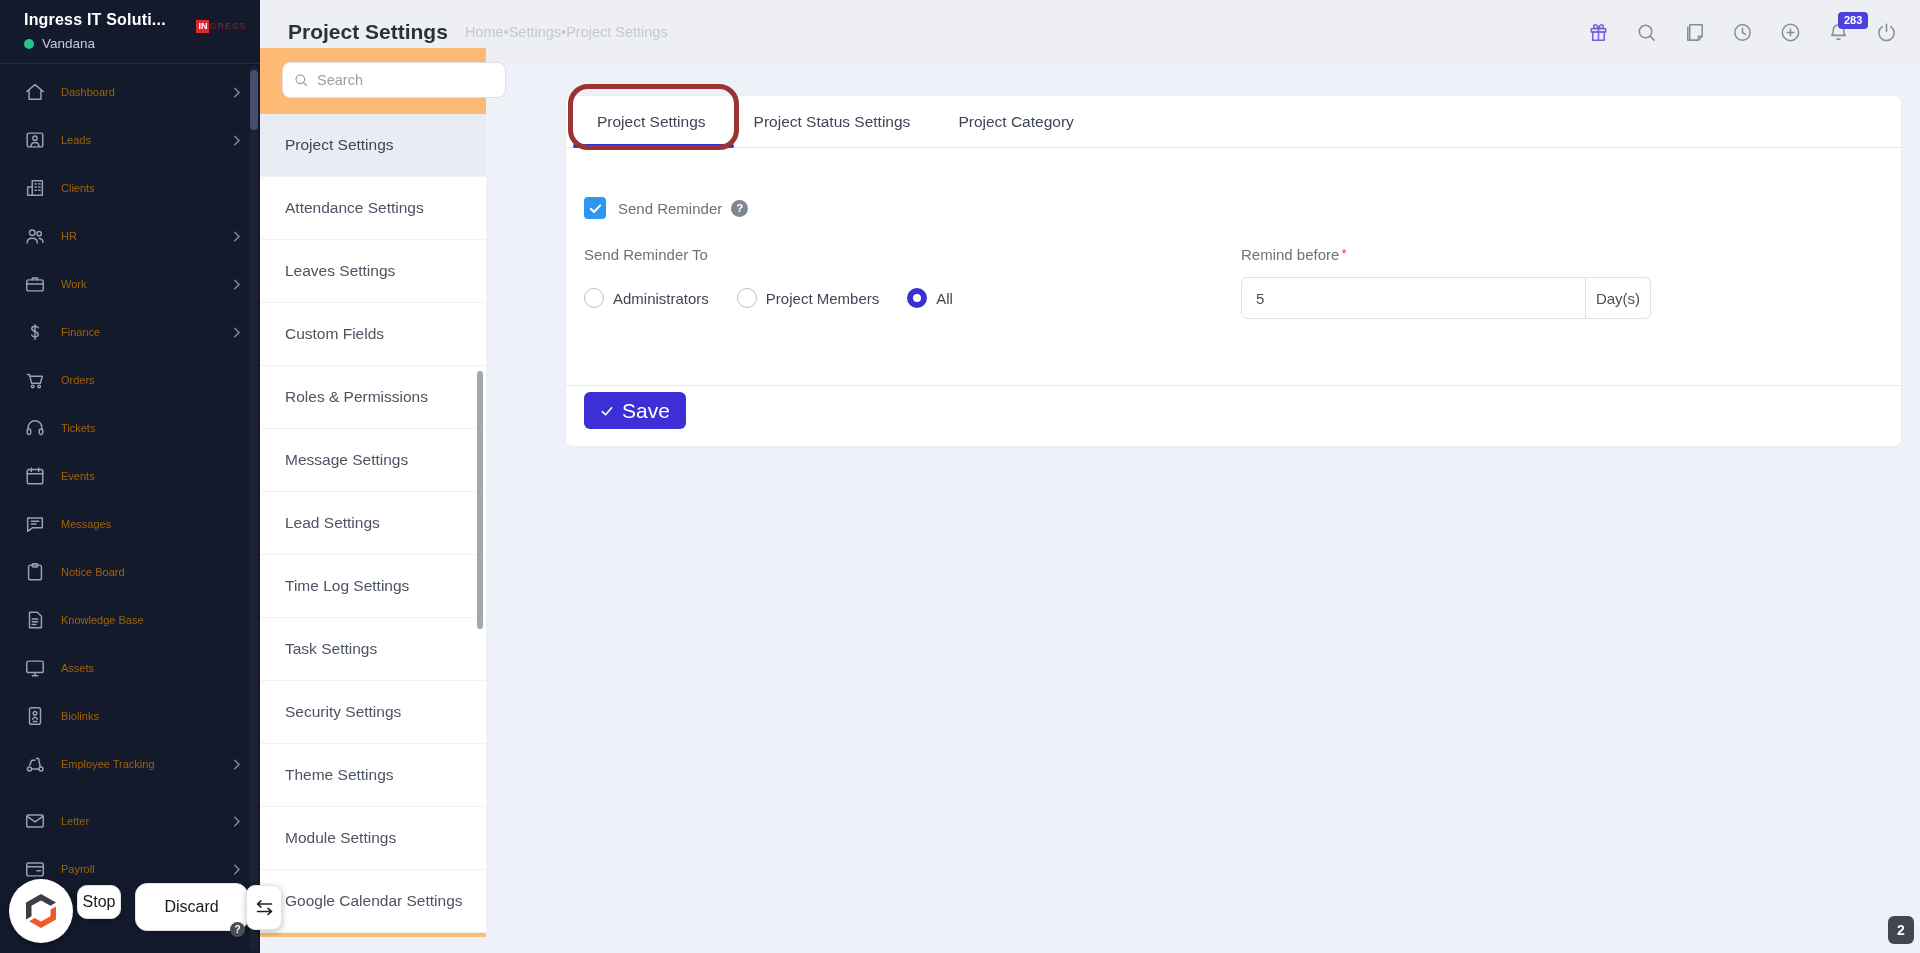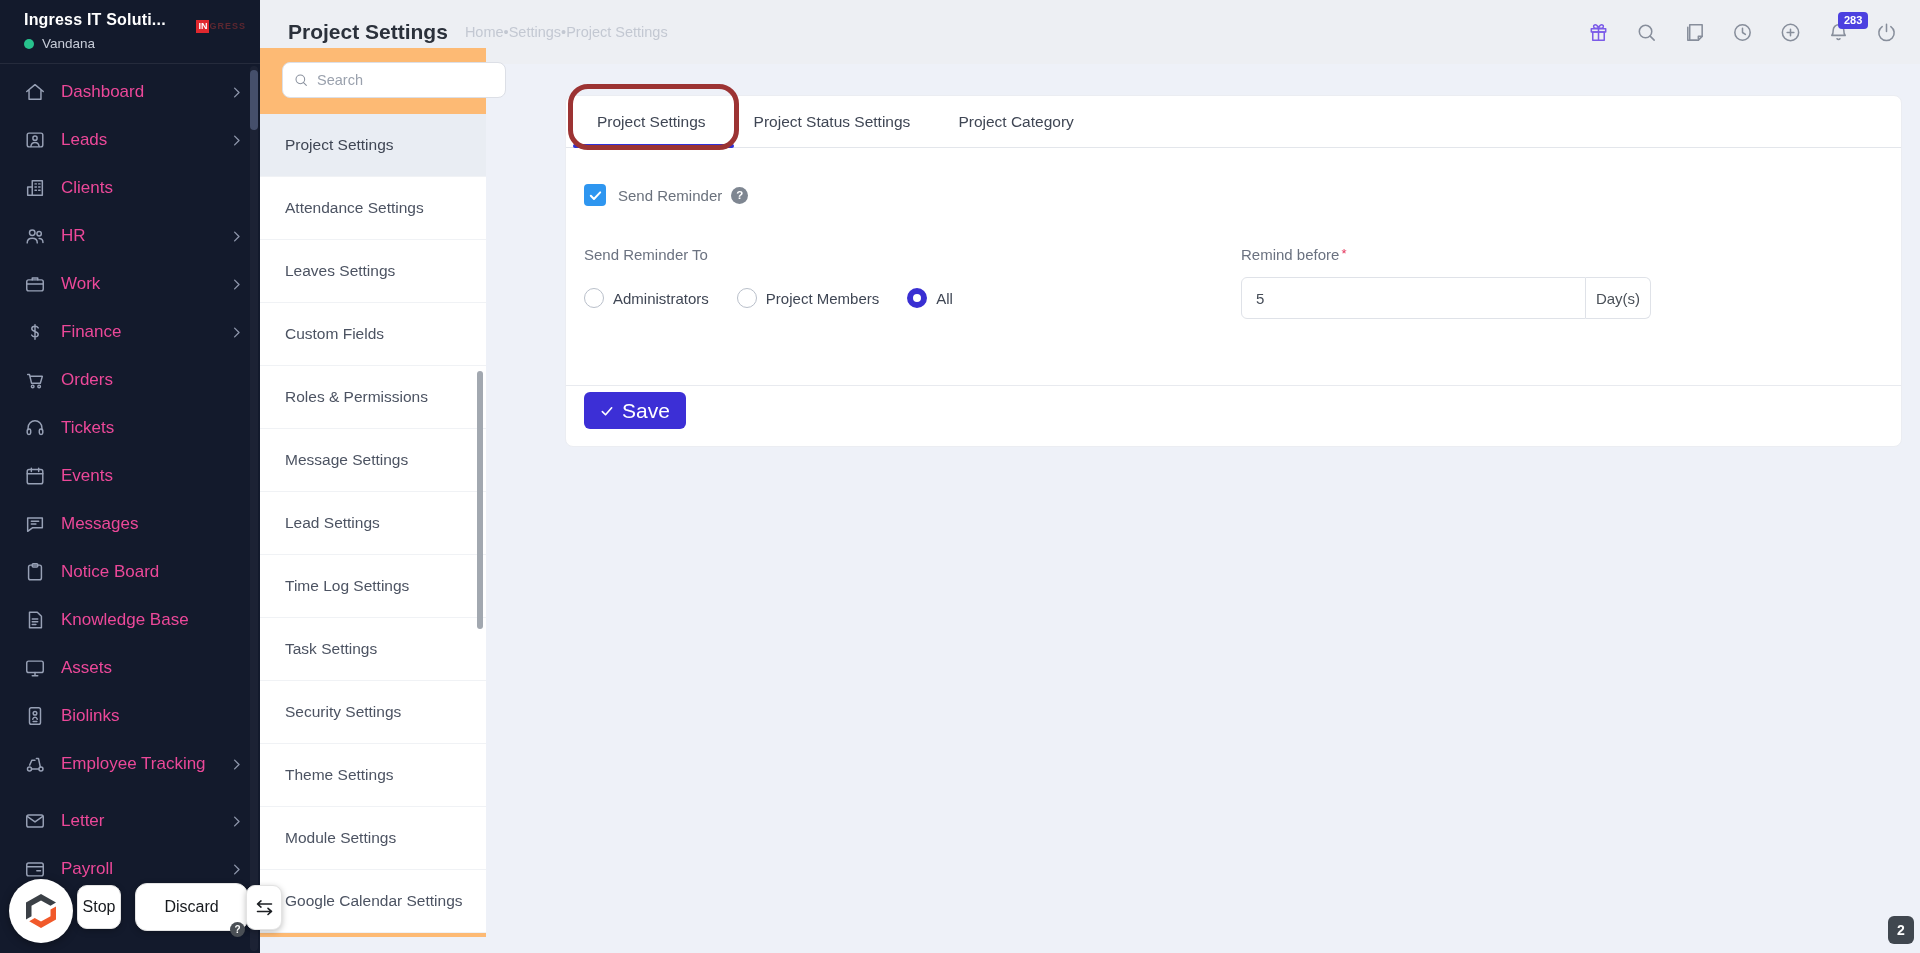--- a/index.html
+++ b/index.html
@@ -19,21 +19,21 @@
   .brand-user { display:flex; align-items:center; gap:8px; margin-top:7px; }
   .online-dot { width:10px; height:10px; border-radius:50%; background:#27c28d; }
   .brand-user span { color:#c7ccd8; font-size:13.5px; }
   .mini-logo { position:absolute; right:14px; top:20px; display:flex; align-items:center; line-height:1; }
   .mini-logo .in { background:#e0282e; color:#fff; font-size:9px; font-weight:bold; padding:2px 2px; }
   .mini-logo .rest { color:#5d2730; font-size:9px; font-weight:bold; letter-spacing:1px; }
   .side-nav { padding-top:4px; }
   .nav-item { height:48px; display:flex; align-items:center; padding:0 16px 0 24px; cursor:pointer; }
   .nav-item.gap-before { margin-top:9px; }
   .nav-ico { width:22px; height:22px; margin-right:15px; color:#98a1b6; flex:0 0 auto; }
-  .nav-label { color:#ec4899; font-size:17px; }
+  .nav-label { color:#a16207; font-size:11px; }
   .nav-chev { margin-left:auto; width:15px; height:15px; color:#8d95aa; }
   .nav-chev svg { stroke-width:2.2; }
   .side-scroll-track { position:absolute; right:2px; top:66px; width:8px; height:885px; background:rgba(255,255,255,0.04); border-radius:4px; }
   .side-scroll-thumb { position:absolute; right:2px; top:70px; width:8px; height:60px; background:#454f6b; border-radius:4px; }
 
   
   .topbar { position:absolute; left:260px; top:0; width:1660px; height:64px; background:#edeff3; display:flex; align-items:center; z-index:1; }
   .page-title { margin-left:28px; font-size:21px; font-weight:bold; color:#2b313b; }
   .breadcrumb { margin-left:17px; font-size:14.5px; color:#c3c8d2; display:flex; align-items:center; }
   .tb-icons { margin-left:auto; margin-right:22px; display:flex; align-items:center; gap:25px; }
@@ -57,21 +57,21 @@
   
   .main { position:absolute; left:530px; top:64px; width:1390px; height:889px; background:#eef1f8; }
   .card { position:absolute; left:35px; top:31px; width:1337px; height:352px; background:#fff; border-radius:8px;
           border:1px solid #ebedf2; }
   .tabs { position:relative; height:52px; border-bottom:1px solid #e3e6eb; display:flex; align-items:center; padding-left:7px; }
   .tab { padding:0 24px; height:52px; display:flex; align-items:center; font-size:15.5px; color:#3f4654; cursor:pointer; }
   .tab-underline { position:absolute; left:7px; bottom:-1px; width:161px; height:4px; background:#2f32d8; border-radius:2px; }
   .annotation-red { position:absolute; left:2px; top:-12px; width:171px; height:66px; border:5px solid #9c3333;
                     border-radius:20px; pointer-events:none; z-index:6; }
 
-  .cb-row { position:absolute; left:18px; top:88px; display:flex; align-items:center;text-align:center; }
+  .cb-row { position:absolute; left:18px; top:101px; display:flex; align-items:center;text-align:center; }
   .checkbox { width:22px; height:22px; background:#2e96f0; border-radius:4px; display:flex; align-items:center; justify-content:center; cursor:pointer; }
   .cb-label { margin-left:12px; font-size:15px; color:#6a717c; }
   .qmark { width:17px; height:17px; border-radius:50%; background:#7e8691; color:#fff; font-size:11.5px; font-weight:bold;
            display:flex; align-items:center; justify-content:center; margin-left:9px; cursor:pointer; }
 
   .field-label { position:absolute; font-size:15px; color:#6b7280; }
   .req-star { color:#e4335a; font-size:13px; vertical-align:top; margin-left:2px; }
 
   .radios { position:absolute; left:18px; top:192px; display:flex; align-items:center; }
   .radio-opt { display:flex; align-items:center; margin-right:28px; cursor:pointer; }
@@ -89,21 +89,21 @@
   .save-btn { position:absolute; left:18px; top:296px; height:37px; padding:0 16px; background:#3c2fd6; border:none;
               border-radius:6px; color:#fff; font-size:21px; display:flex; align-items:center; gap:8px; cursor:pointer;
               font-family:inherit; }
 
   
   .rec-circle { position:absolute; left:9px; top:879px; width:64px; height:64px; background:#fff; border-radius:50%;
                 box-shadow:0 2px 8px rgba(0,0,0,.35); display:flex; align-items:center; justify-content:center; z-index:20; cursor:pointer; }
   .ov-btn { position:absolute; background:#fff; border:1px solid #e3e3e3; box-shadow:0 2px 6px rgba(0,0,0,.25);
             color:#16191d; font-size:16px; display:flex; align-items:center; justify-content:center; z-index:20;
             cursor:pointer; font-family:inherit; }
-  .btn-stop    { left:77px;  top:885px; width:44px; height:44px; border-radius:10px; }
+  .btn-stop    { left:77px;  top:885px; width:44px; height:34px; border-radius:10px; }
   .btn-discard { left:135px; top:883px; width:113px; height:48px; border-radius:12px; }
   .btn-swap    { left:246px; top:885px; width:36px; height:45px; border-radius:9px; }
   .btn-swap svg { stroke:#1c1f23; stroke-width:1.8; fill:none; stroke-linecap:round; stroke-linejoin:round; }
   .ov-help { position:absolute; left:230px; top:922px; width:15px; height:15px; border-radius:50%; background:#4a4f55;
              color:#fff; font-size:10px; font-weight:bold; display:flex; align-items:center; justify-content:center; z-index:21; cursor:pointer; }
   .page-badge { position:absolute; left:1888px; top:916px; width:26px; height:28px; background:#40474f; border-radius:6px;
                 color:#fff; font-size:14px; font-weight:bold; display:flex; align-items:center; justify-content:center; z-index:20; }
 </style>
 </head>
 <body>

